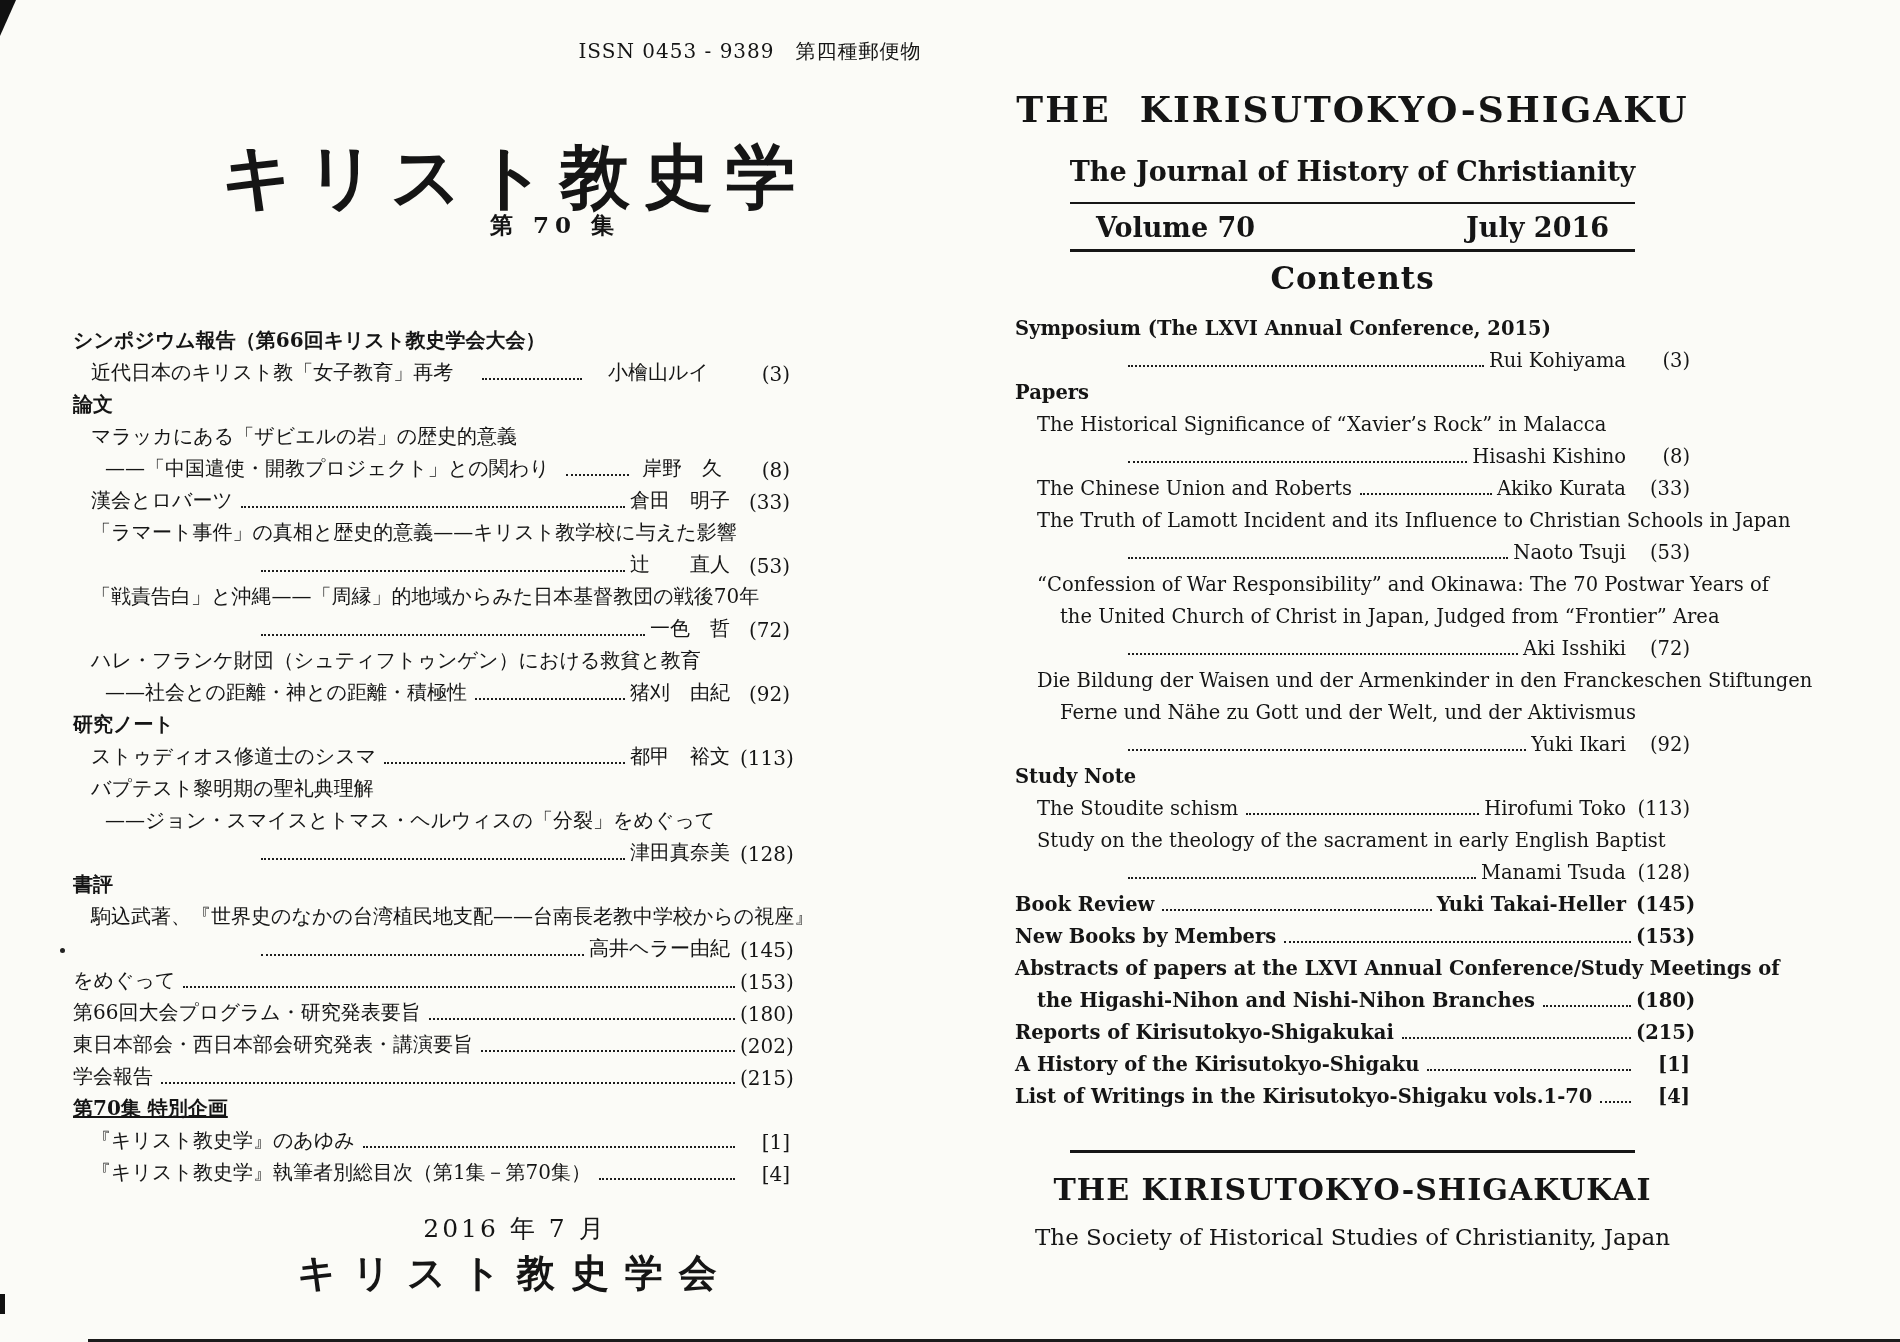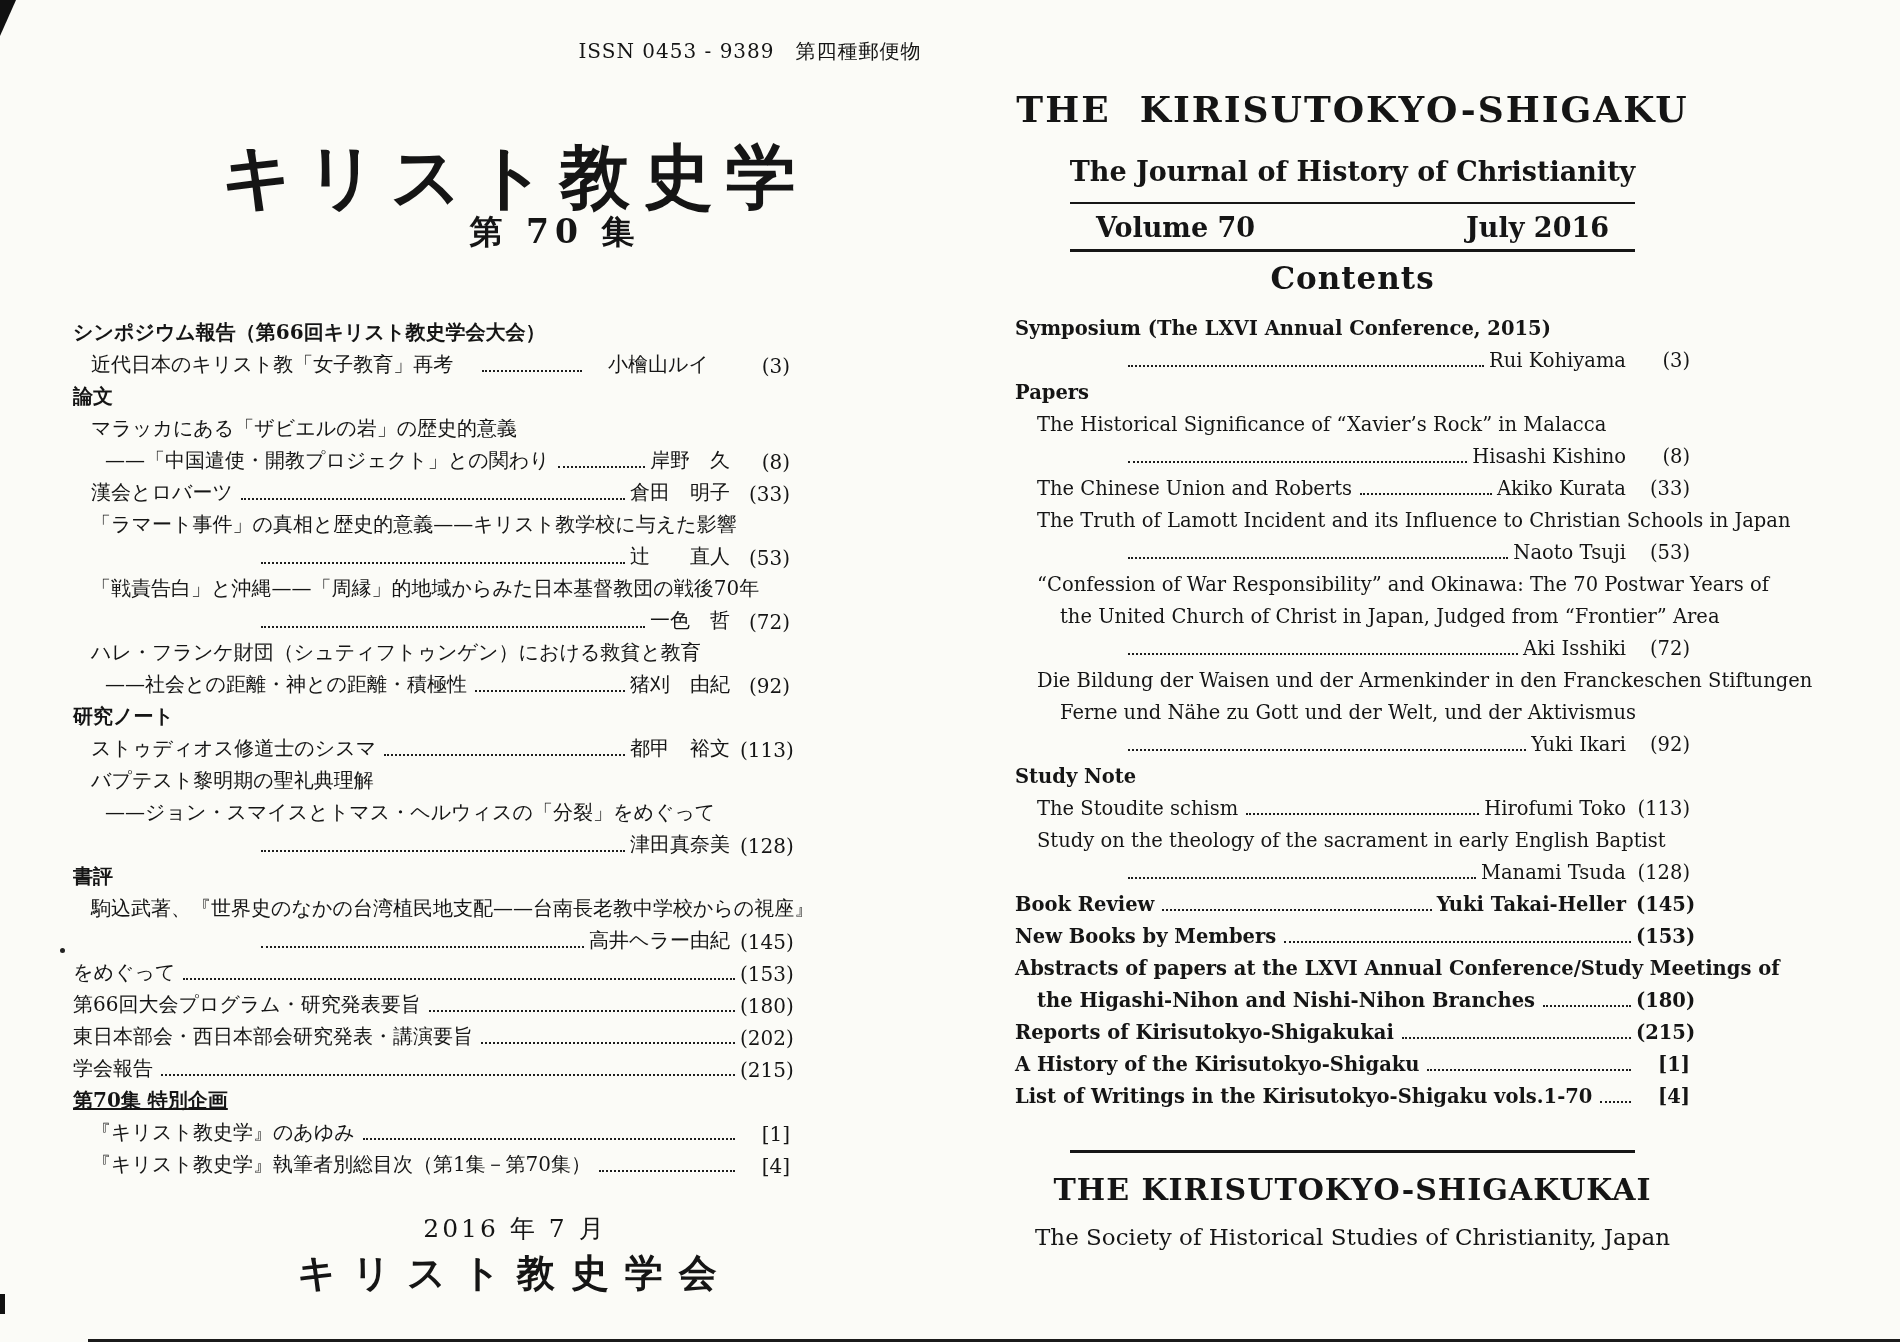--- a/index.html
+++ b/index.html
@@ -16,21 +16,21 @@
   .sliver-left{position:absolute;left:0;top:1294px;width:5px;height:20px;background:#111}
   .bottom-bar{position:absolute;left:88px;right:0;bottom:0;height:3px;background:#1b1b1b}
   .stray-dot{position:absolute;left:60px;top:948px;width:5px;height:5px;background:#222;border-radius:50%}
 
   
   .issn{position:absolute;left:560px;top:38px;width:380px;text-align:center;
     font-size:20px;letter-spacing:1px;white-space:pre}
   .ja-title{position:absolute;left:150px;top:84px;width:730px;text-align:center;
     font-size:70px;font-weight:bold;letter-spacing:13px;white-space:pre}
   .ja-vol{position:absolute;left:190px;top:210px;width:730px;text-align:center;
-    font-size:33px;font-weight:bold;letter-spacing:6px;white-space:pre}
+    font-size:23px;font-weight:bold;letter-spacing:6px;white-space:pre}
   .ja-date{position:absolute;left:150px;top:1212px;width:730px;text-align:center;
     font-size:25px;letter-spacing:3px;white-space:pre}
   .ja-soc{position:absolute;left:150px;top:1248px;width:730px;text-align:center;
     font-size:38px;font-weight:bold;letter-spacing:16px;white-space:pre}
 
   
   .en-title{position:absolute;left:1015px;top:88px;width:675px;text-align:center;
     font-size:36px;font-weight:bold;letter-spacing:2px;white-space:pre}
   .en-sub{position:absolute;left:1015px;top:156px;width:675px;text-align:center;
     font-size:27px;font-weight:bold;white-space:pre}
@@ -43,21 +43,21 @@
     font-size:27px;font-weight:bold}
   .en-contents{position:absolute;left:1015px;top:260px;width:675px;text-align:center;
     font-size:31px;font-weight:bold;letter-spacing:1px}
   .en-foot-title{position:absolute;left:1015px;top:1172px;width:675px;text-align:center;
     font-size:30px;font-weight:bold;letter-spacing:1px}
   .en-foot-sub{position:absolute;left:1015px;top:1224px;width:675px;text-align:center;
     font-size:23px}
 
   
   .toc{position:absolute}
-  #toc-left{left:73px;top:314px;width:717px;font-size:20px}
+  #toc-left{left:73px;top:322px;width:717px;font-size:20px}
   #toc-right{left:1015px;top:308px;width:675px;font-size:19.5px}
   .trow{display:flex;align-items:flex-end;height:32px;white-space:pre;overflow:visible}
   .trow.b{font-weight:bold}
   .txt{flex:none}
   .it{}
   .lead{flex:1 1 auto;min-width:26px;border-bottom:2.5px dotted #1d1d1d;margin:0 5px 6px 8px}
   #toc-right .lead{border-bottom-width:2.2px;margin-bottom:5px}
   .auth{flex:none;margin-right:10px;white-space:pre}
   .pg{flex:none;width:54px;text-align:right}
   #toc-left .pg{width:50px}
@@ -72,21 +72,21 @@
 
 <div class="issn" data-name="issn-line">ISSN 0453 - 9389　第四種郵便物</div>
 <h1 class="ja-title" data-name="journal-title-japanese">キリスト教史学</h1>
 <div class="ja-vol" data-name="volume-number-japanese">第 70 集</div>
 
 <div id="toc-left" class="toc" data-name="toc-japanese">
     <div class="trow b" data-name="toc-row" style="padding-left: 0px;"><span class="txt" data-name="toc-entry-text">シンポジウム報告（第66回キリスト教史学会大会）</span></div>
     <div class="trow" data-name="toc-row" style="padding-left: 18px; gap: 21px;"><span class="txt" data-name="toc-entry-text">近代日本のキリスト教「女子教育」再考</span><span class="lead" data-name="dot-leader"></span><span class="auth" data-name="toc-author">小檜山ルイ</span><span class="pg" data-name="toc-page-number">(3)</span></div>
     <div class="trow b" data-name="toc-row" style="padding-left: 0px;"><span class="txt" data-name="toc-entry-text">論文</span></div>
     <div class="trow" data-name="toc-row" style="padding-left: 18px;"><span class="txt" data-name="toc-entry-text">マラッカにある「ザビエルの岩」の歴史的意義</span></div>
-    <div class="trow" data-name="toc-row" style="padding-left: 32px;"><span class="txt" data-name="toc-entry-text">——「中国遣使・開教プロジェクト」との関わり</span><span class="lead" data-name="dot-leader"></span><span class="auth" data-name="toc-author">岸野　久</span><span class="pg" data-name="toc-page-number">(8)</span></div>
+    <div class="trow" data-name="toc-row" style="padding-left: 32px; gap: 8px;"><span class="txt" data-name="toc-entry-text">——「中国遣使・開教プロジェクト」との関わり</span><span class="lead" data-name="dot-leader"></span><span class="auth" data-name="toc-author">岸野　久</span><span class="pg" data-name="toc-page-number">(8)</span></div>
     <div class="trow" data-name="toc-row" style="padding-left: 18px;"><span class="txt" data-name="toc-entry-text">漢会とロバーツ</span><span class="lead" data-name="dot-leader"></span><span class="auth" data-name="toc-author">倉田　明子</span><span class="pg" data-name="toc-page-number">(33)</span></div>
     <div class="trow" data-name="toc-row" style="padding-left: 18px;"><span class="txt" data-name="toc-entry-text">「ラマート事件」の真相と歴史的意義——キリスト教学校に与えた影響</span></div>
     <div class="trow" data-name="toc-row" style="padding-left: 180px;"><span class="lead" data-name="dot-leader"></span><span class="auth" data-name="toc-author">辻　　直人</span><span class="pg" data-name="toc-page-number">(53)</span></div>
     <div class="trow" data-name="toc-row" style="padding-left: 18px;"><span class="txt" data-name="toc-entry-text">「戦責告白」と沖縄——「周縁」的地域からみた日本基督教団の戦後70年</span></div>
     <div class="trow" data-name="toc-row" style="padding-left: 180px;"><span class="lead" data-name="dot-leader"></span><span class="auth" data-name="toc-author">一色　哲</span><span class="pg" data-name="toc-page-number">(72)</span></div>
     <div class="trow" data-name="toc-row" style="padding-left: 18px;"><span class="txt" data-name="toc-entry-text">ハレ・フランケ財団（シュティフトゥンゲン）における救貧と教育</span></div>
     <div class="trow" data-name="toc-row" style="padding-left: 32px;"><span class="txt" data-name="toc-entry-text">——社会との距離・神との距離・積極性</span><span class="lead" data-name="dot-leader"></span><span class="auth" data-name="toc-author">猪刈　由紀</span><span class="pg" data-name="toc-page-number">(92)</span></div>
     <div class="trow b" data-name="toc-row" style="padding-left: 0px;"><span class="txt" data-name="toc-entry-text">研究ノート</span></div>
     <div class="trow" data-name="toc-row" style="padding-left: 18px;"><span class="txt" data-name="toc-entry-text">ストゥディオス修道士のシスマ</span><span class="lead" data-name="dot-leader"></span><span class="auth" data-name="toc-author">都甲　裕文</span><span class="pg" data-name="toc-page-number">(113)</span></div>
     <div class="trow" data-name="toc-row" style="padding-left: 18px;"><span class="txt" data-name="toc-entry-text">バプテスト黎明期の聖礼典理解</span></div>

